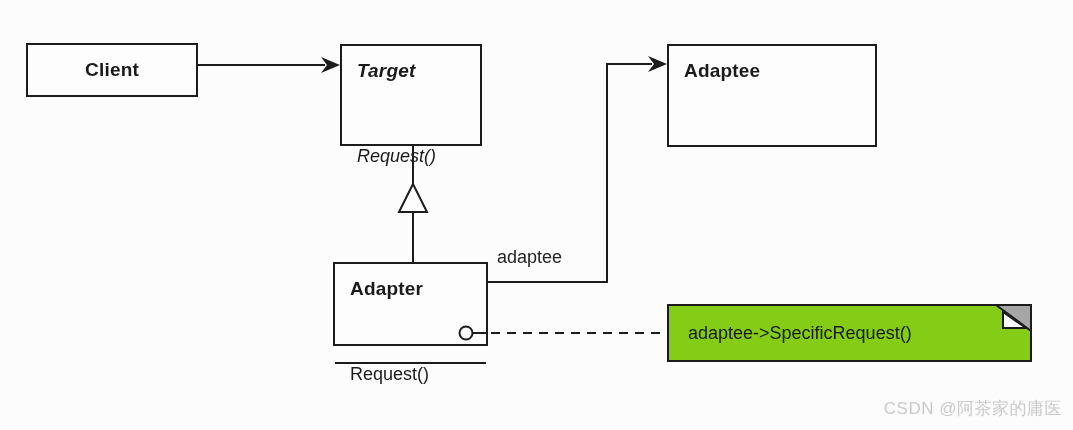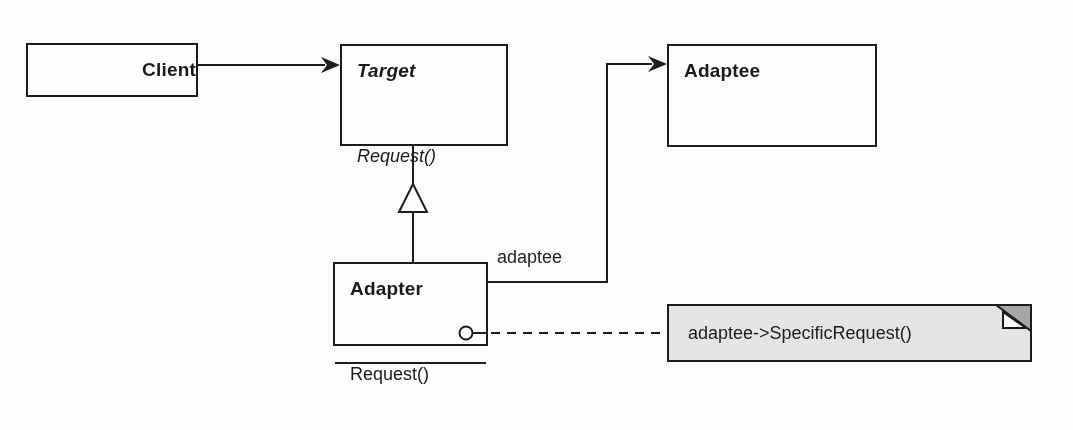--- a/index.html
+++ b/index.html
@@ -30,21 +30,21 @@
     align-items: center;
     padding-left: 15px;
     box-sizing: border-box;
   }
   .name-compartment {
     height: 50px;
     flex: 0 0 auto;
   }
   .single-compartment {
     flex: 1;
-    justify-content: flex-end;
+    justify-content: center;
     padding-left: 0;
   }
   .method-compartment {
     flex: 1;
     border-top: 2px solid #1c1c1c;
     margin-top: 48px;
   }
   .class-name {
     font-weight: bold;
     font-size: 19px;
@@ -66,21 +66,21 @@
     color: #242424;
     z-index: 2;
   }
   .note-box {
     position: absolute;
     left: 667px;
     top: 304px;
     width: 365px;
     height: 58px;
     border: 2px solid #1c1c1c;
-    background: #e5e5e5;
+    background: #84cc16;
     box-sizing: border-box;
     display: flex;
     align-items: center;
     padding-left: 19px;
     font-size: 18px;
     color: #1a1a1a;
     z-index: 2;
   }
   .watermark {
     position: absolute;
@@ -96,21 +96,21 @@
 <body>
 
 <div class="canvas">
 
   <div class="uml-class" style="left:26px; top:43px; width:172px; height:54px;">
     <div class="compartment single-compartment">
       <span class="class-name">Client</span>
     </div>
   </div>
 
-  <div class="uml-class" style="left:340px; top:44px; width:168px; height:102px;">
+  <div class="uml-class" style="left:340px; top:44px; width:142px; height:102px;">
     <div class="compartment name-compartment">
       <span class="class-name italic">Target</span>
     </div>
     <div class="compartment method-compartment">
       <span class="method-name italic">Request()</span>
     </div>
   </div>
 
   <div class="uml-class" style="left:667px; top:44px; width:210px; height:103px;">
     <div class="compartment name-compartment">
@@ -156,14 +156,15 @@
       <line x1="473" y1="333" x2="488" y2="333" stroke="#1c1c1c" stroke-width="2"></line>
       <line x1="491" y1="333" x2="666" y2="333" stroke="#1c1c1c" stroke-width="2" stroke-dasharray="9 7"></line>
     </g>
 
     <g>
       <polygon points="996,305 1031,305 1031,331" fill="#a6a6a6" stroke="#1c1c1c" stroke-width="2" stroke-linejoin="round"></polygon>
       <polygon points="1003,312 1003,328 1026,328" fill="#fdfdfd" stroke="#1c1c1c" stroke-width="2" stroke-linejoin="miter"></polygon>
     </g>
   </svg>
 
+  <div class="watermark">CSDN @阿茶家的庸医</div>
 
 </div>
 
 </body></html>

